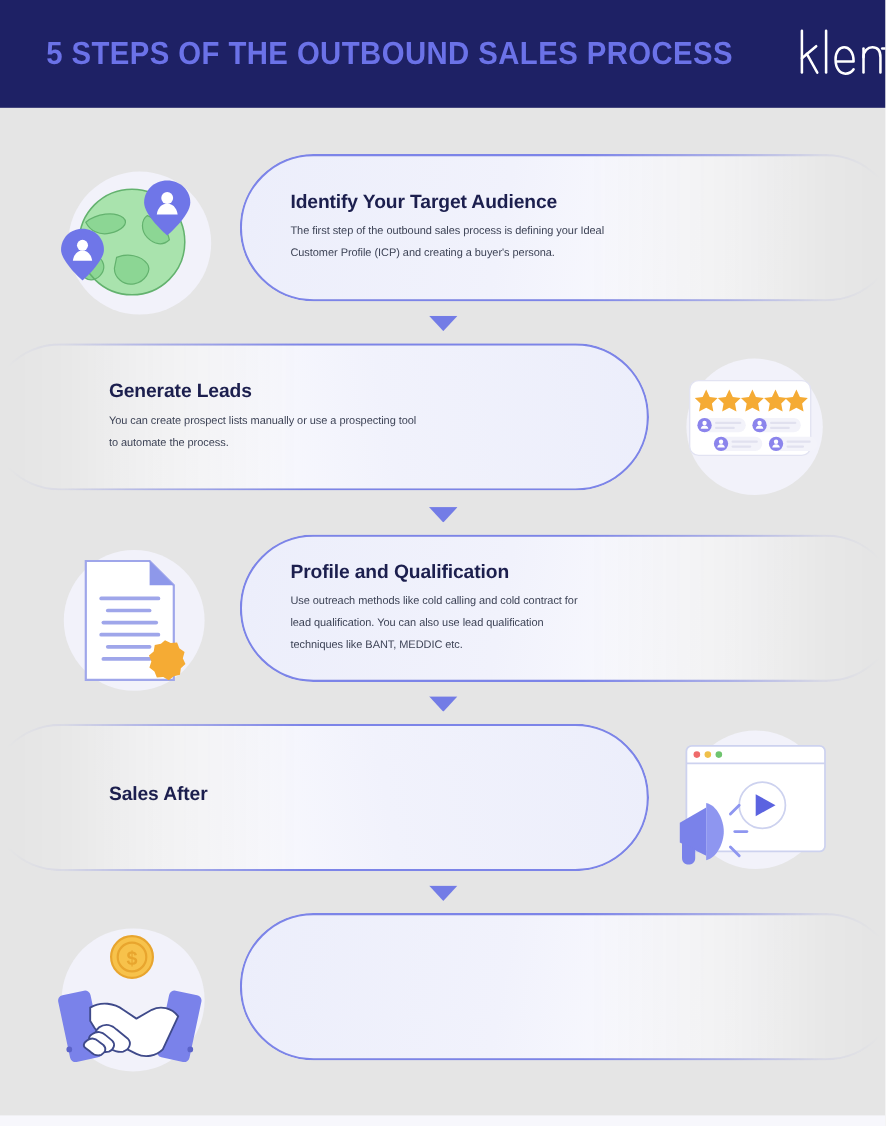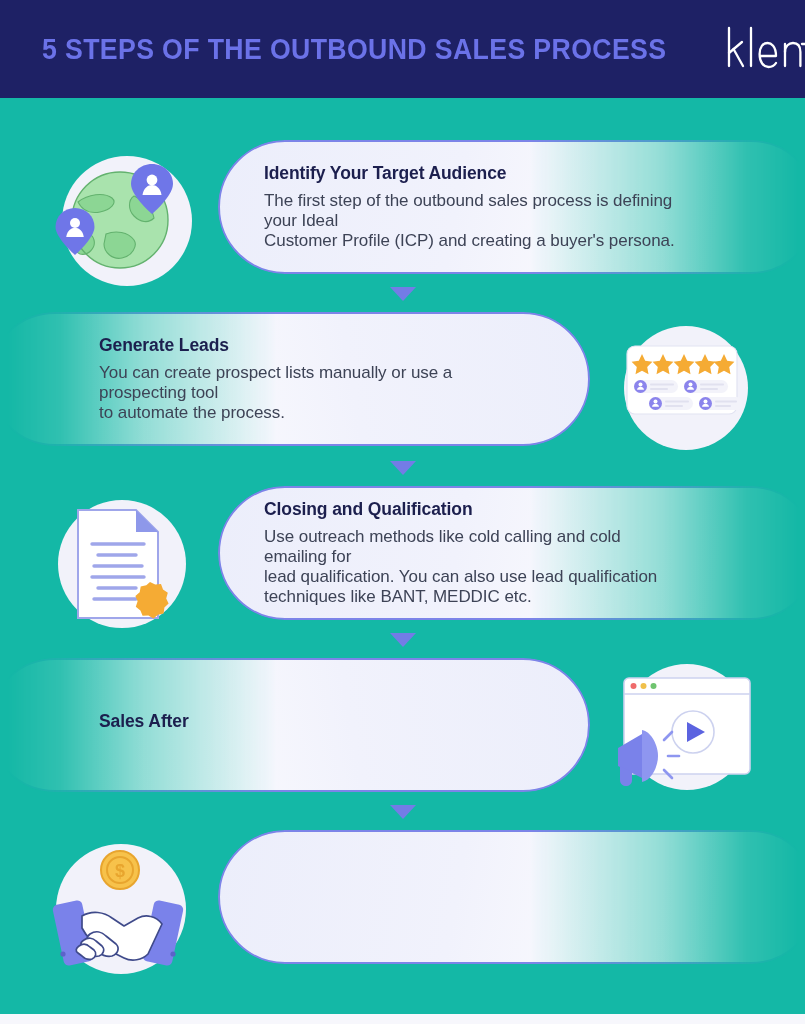--- a/index.html
+++ b/index.html
@@ -2,21 +2,21 @@
 <html><head>
 <meta charset="utf-8">
 <style>
   * { box-sizing: border-box; margin: 0; padding: 0; }
   html, body {
     width: 805px; height: 1024px;
     background: #ffffff;
     font-family: "Liberation Sans", "DejaVu Sans", sans-serif;
     overflow: hidden;
   }
-  .page { position: relative; width: 805px; height: 1024px; background: #14b8a6; }
+  .page { position: relative; width: 805px; height: 1024px; background: #e5e5e5; }
 
   
   .header {
     position: absolute; left: 0; top: 0; width: 805px; height: 98px;
     background: #1e2165;
     display: flex; align-items: center; justify-content: space-between;
     padding: 0 42px 0 42px;
   }
   .header-title {
     font-family: "Liberation Sans Narrow", "Liberation Sans", sans-serif;
@@ -54,21 +54,21 @@
     background: linear-gradient(260deg, #eceefb 0%, #f1f2fc 40%, #fbfbfe 68%, #ffffff 88%);
     -webkit-mask-image: linear-gradient(to left, #000 0%, #000 52%, rgba(0,0,0,0.55) 74%, rgba(0,0,0,0.12) 88%, rgba(0,0,0,0) 97%);
             mask-image: linear-gradient(to left, #000 0%, #000 52%, rgba(0,0,0,0.55) 74%, rgba(0,0,0,0.12) 88%, rgba(0,0,0,0) 97%);
   }
   .card-text { position: relative; z-index: 2; }
   .card-title {
     font-size: 17.5px; font-weight: 700; color: #1c1f4e;
     letter-spacing: -0.1px; margin-bottom: 7px;
   }
   .card-body {
-    font-size: 17px; line-height: 20px; color: #3d4356;
+    font-size: 10px; line-height: 20px; color: #3d4356;
     letter-spacing: -0.05px; white-space: pre-line;
   }
 
   
   .connector {
     position: absolute; left: 390px; width: 26px; height: 14px;
     background: #737ce6;
     clip-path: polygon(0 0, 100% 0, 50% 100%);
   }
 
@@ -234,22 +234,22 @@
             <line x1="46" y1="107" x2="88" y2="107"></line>
           </g>
           <g transform="translate(102,112)">
             <path d="M0 -22 L5.2 -19.4 L11 -20 L13 -14.6 L17.8 -11.2 L16.2 -5.6 L18.6 -0.4 L14.4 3.6 L13.6 9.4 L8 10.8 L3.4 14.4 L-1.6 11.4 L-7.4 11.8 L-9.6 6.4 L-14.2 2.8 L-12.4 -2.7 L-14.6 -8 L-10.3 -11.8 L-9.3 -17.6 L-3.7 -18.8 Z" fill="#f5ab34"></path>
           </g>
         </svg>
       </div>
       <div class="card right-open" style="left:218px; width:600px;">
         <div class="card-bg"></div>
         <div class="card-text" style="padding-left:46px; max-width:470px;">
-          <div class="card-title">Closing and Qualification</div>
-          <div class="card-body">Use outreach methods like cold calling and cold emailing for
+          <div class="card-title">Profile and Qualification</div>
+          <div class="card-body">Use outreach methods like cold calling and cold contract for
 lead qualification. You can also use lead qualification
 techniques like BANT, MEDDIC etc.</div>
         </div>
       </div>
     </div>
 
     <div class="connector" style="top:535px;"></div>
 
     <div class="step" style="top:560px;">
       <div class="card left-open" style="left:-12px; width:602px;">

